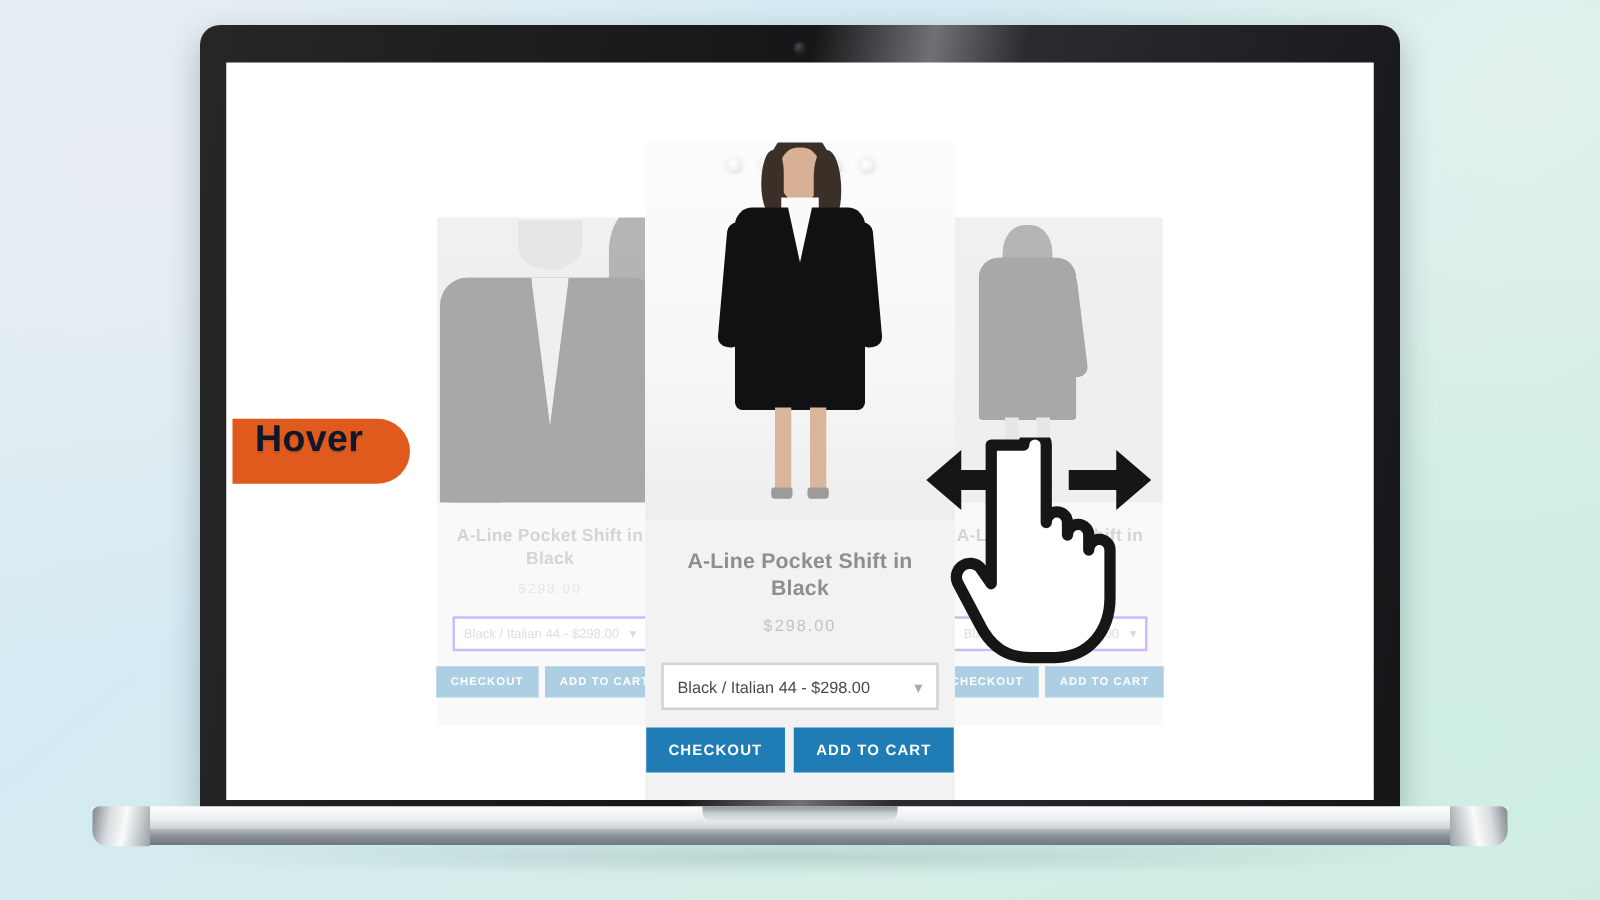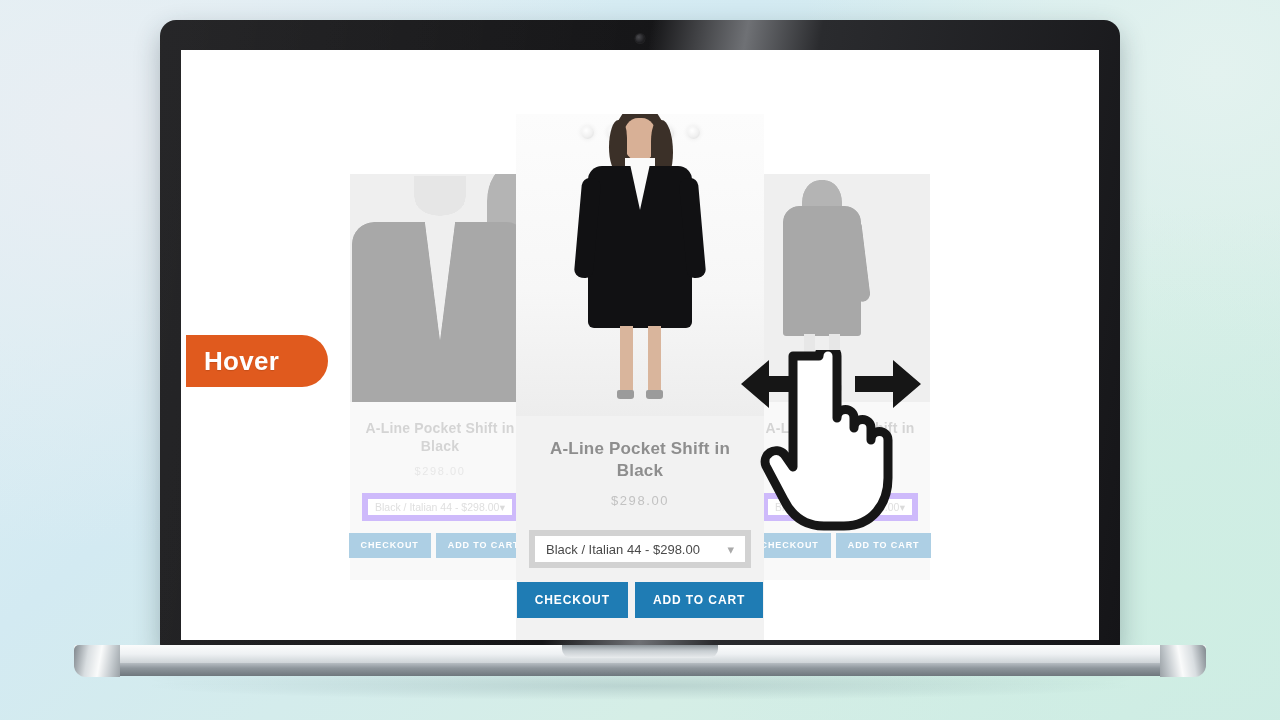--- a/index.html
+++ b/index.html
@@ -143,21 +143,21 @@
     text-align: center;
     line-height: 1.27;
     letter-spacing: 0.2px;
   }
   .card-price {
     color: #c7c7c7;
     letter-spacing: 1.6px;
   }
   .card-select {
     background: #ffffff;
-    border: 6px solid #8b5cf6;
+    border: 2px solid #8b5cf6;
     color: #b3b3b3;
     display: flex;
     align-items: center;
     justify-content: space-between;
   }
   .card-select .chev { color: #aaa; }
   .card-buttons { display: flex; }
   .btn {
     color: #ffffff;
     font-weight: bold;
@@ -255,26 +255,25 @@
     width: 196px;
     height: 190px;
     z-index: 20;
     pointer-events: none;
   }
 
   
   .badge {
     position: absolute;
     background: #e05a1e;
-    color: #ffffff;
+    color: #0f172a;
     font-weight: bold;
-    font-size: 26px;
+    font-size: 30px;
     letter-spacing: 0.3px;
     display: flex;
-    align-items: center;
     height: 52px;
     z-index: 30;
     text-shadow: 0 1px 1px rgba(0,0,0,0.12);
   }
   #badge-hover {
     left: 186px; top: 335px;
     width: 142px;
     border-radius: 0 26px 26px 0;
     padding-left: 18px;
   }

